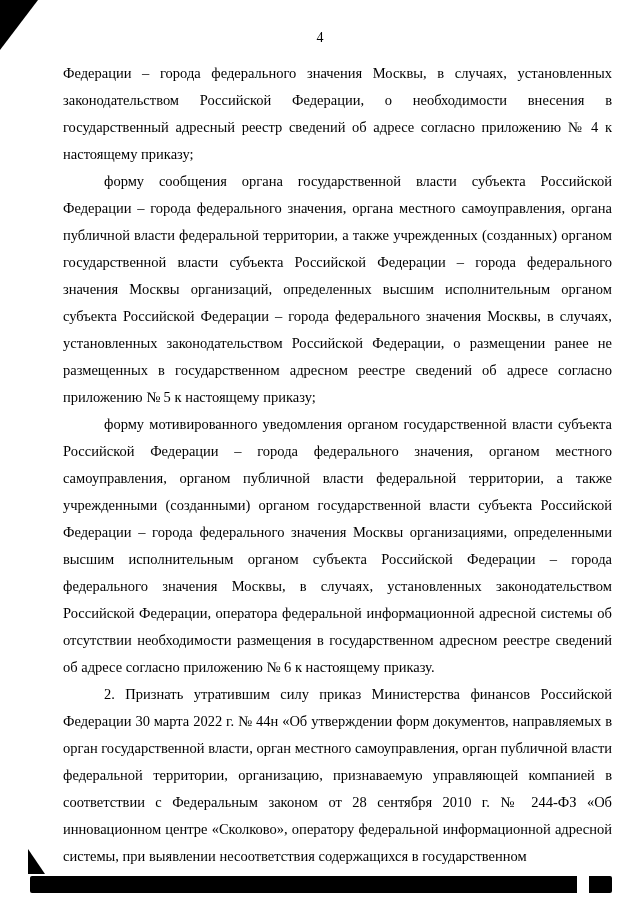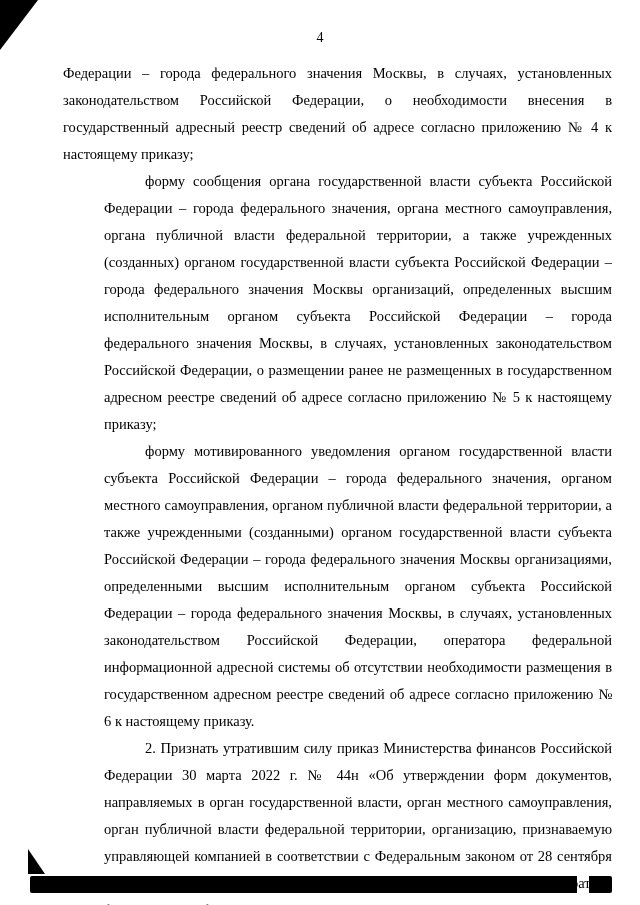--- a/index.html
+++ b/index.html
@@ -42,21 +42,20 @@
     width: 549px;
     font-size: 14.5px;
     line-height: 27px;
     text-align: justify;
   }
   .para {
     margin: 0;
   }
   .para.indent {
     text-indent: 41px;
-    margin-left: 41px;
   }
   
   .artifact-bottom-triangle {
     position: absolute;
     left: 28px;
     top: 849px;
     width: 17px;
     height: 25px;
     background: #000000;
     clip-path: polygon(0 0, 0 100%, 100% 100%);

